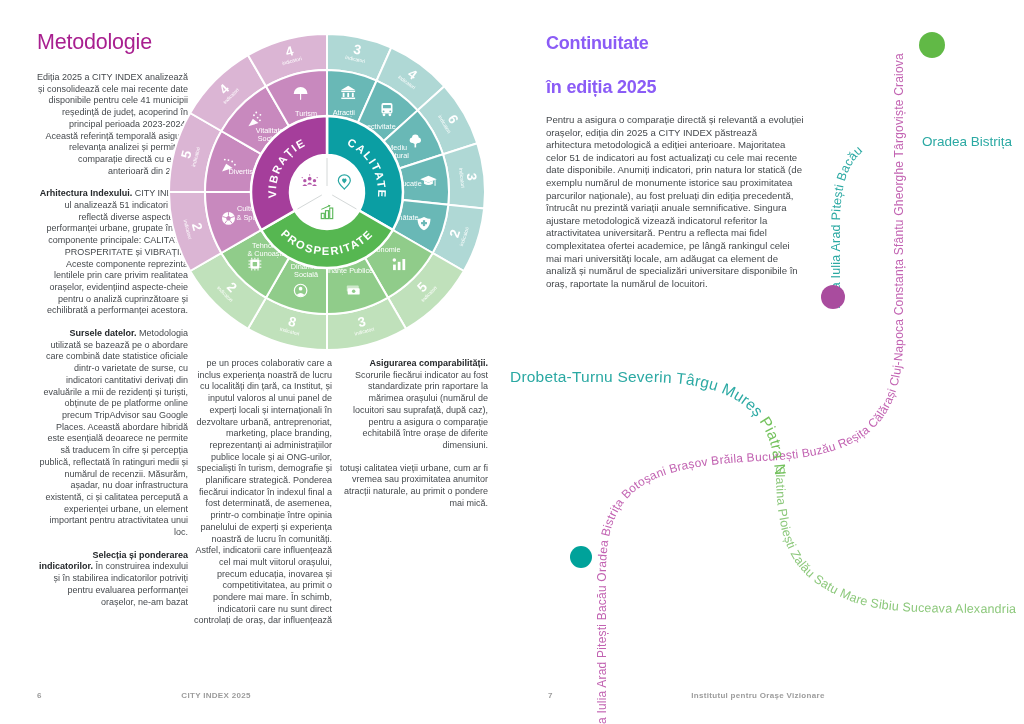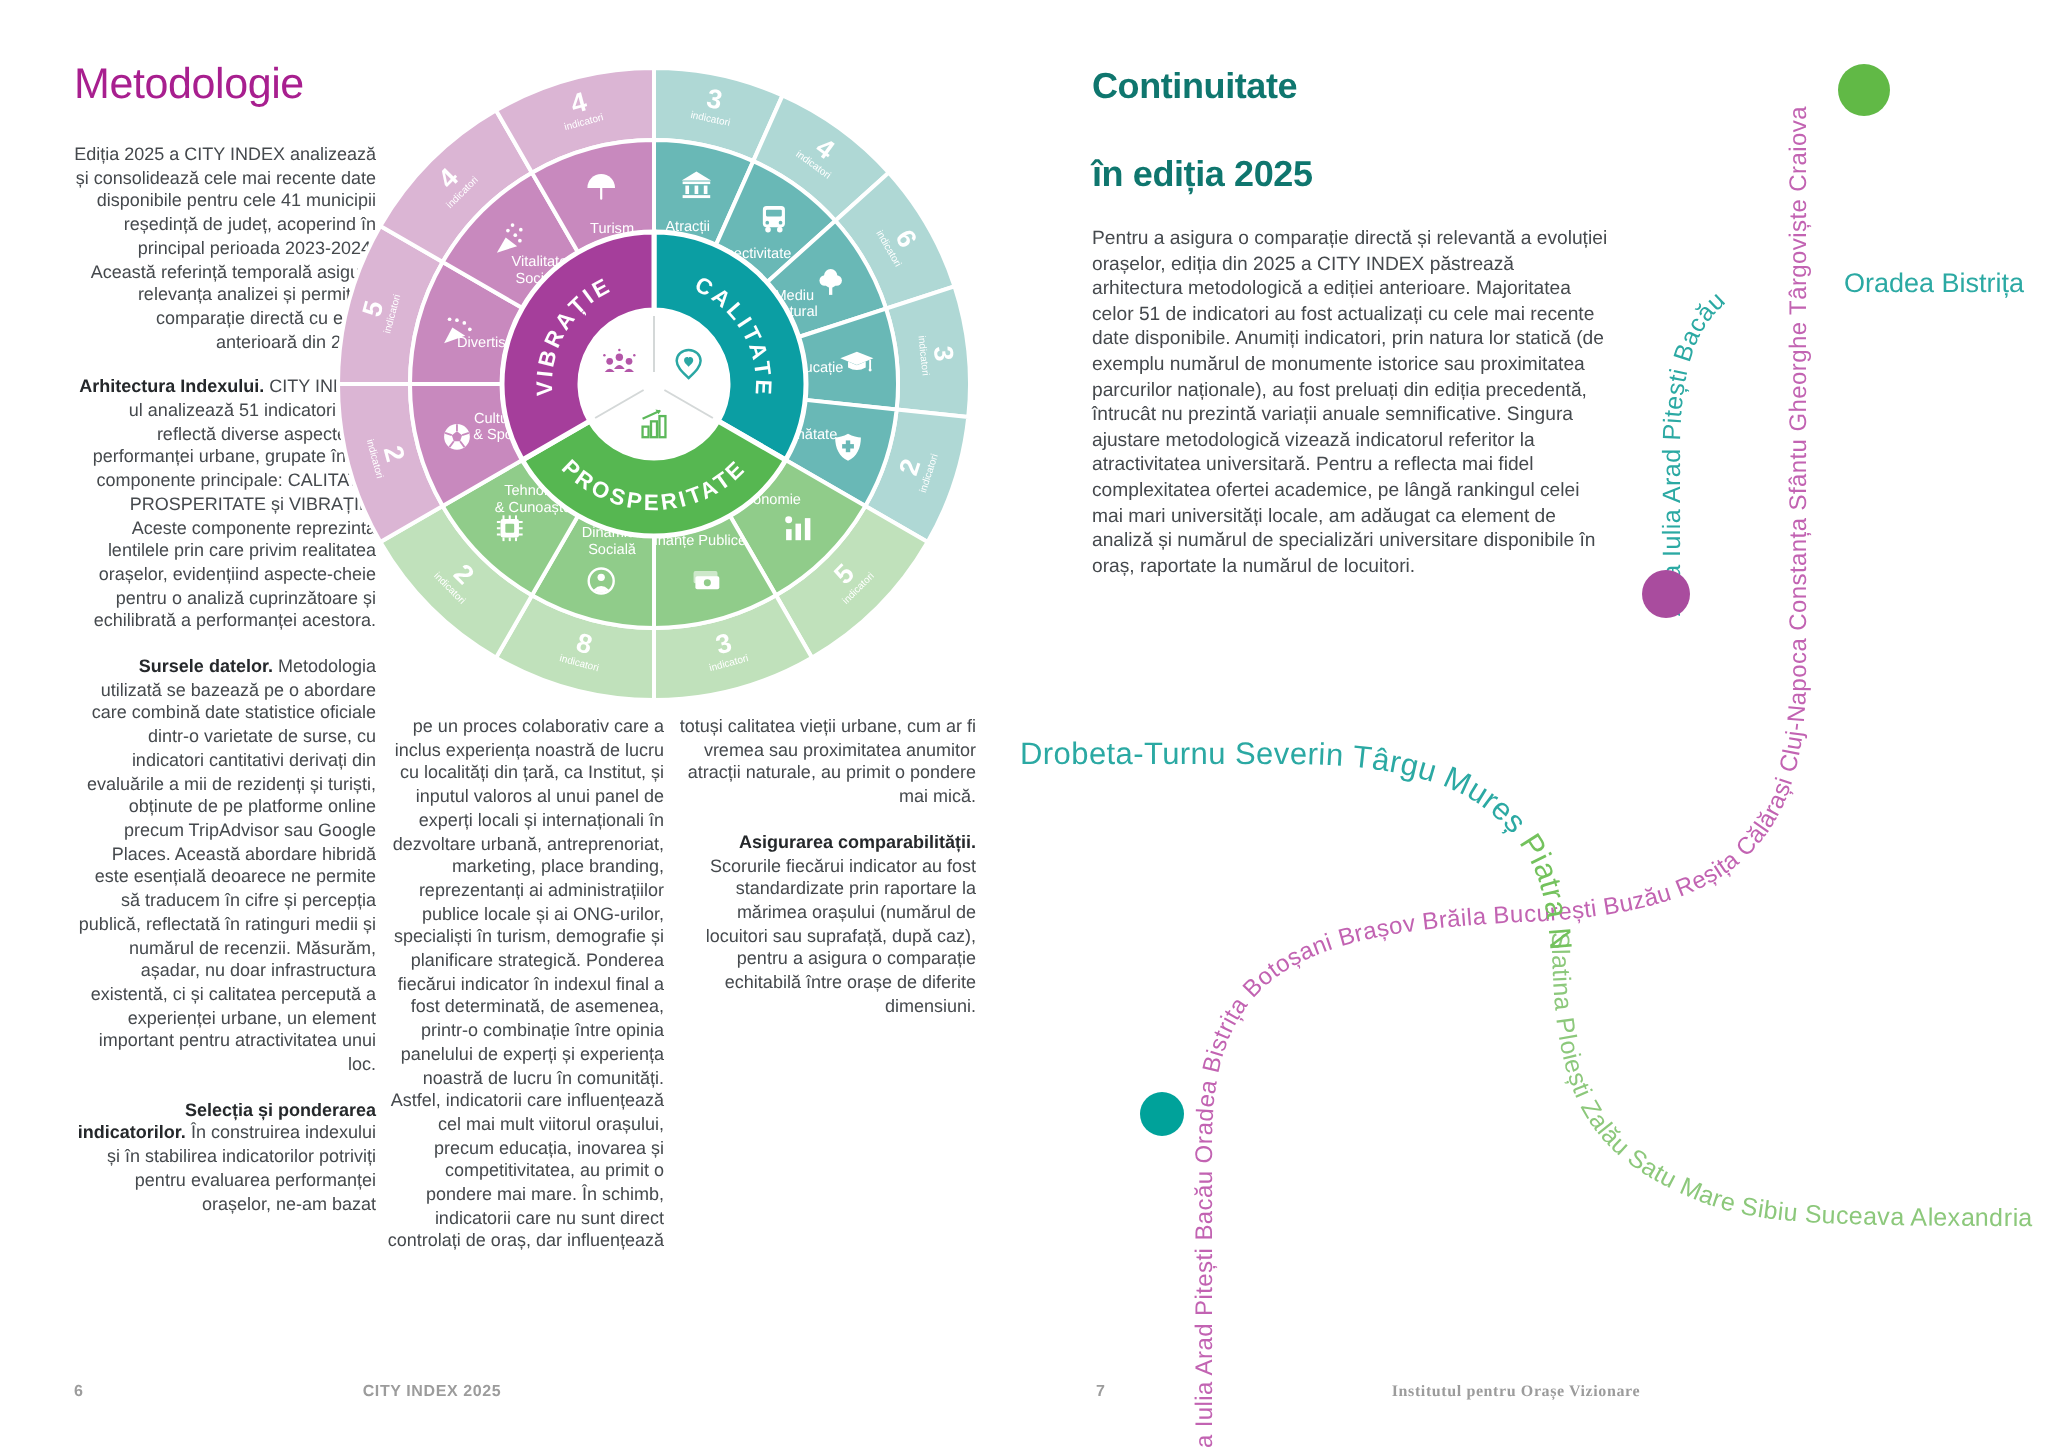--- a/index.html
+++ b/index.html
@@ -6,57 +6,57 @@
   body{
     width:1024px;height:724px;position:relative;overflow:hidden;
     background:#ffffff;font-family:"Liberation Sans",sans-serif;color:#44494c;
   }
   .page-title-left{
     position:absolute;left:37px;top:30px;margin:0;
     font-size:21.5px;font-weight:normal;color:#a81f8f;letter-spacing:-0.2px;
   }
   .page-title-right{
     position:absolute;left:546px;top:32px;margin:0;
-    font-size:18px;line-height:22px;font-weight:bold;color:#0f766e;letter-spacing:-0.2px;
+    font-size:18px;line-height:22px;font-weight:bold;color:#8b5cf6;letter-spacing:-0.2px;
   }
   .col{position:absolute;}
   .col p{margin:0 0 11px;font-size:9px;line-height:11.7px;color:#45494d;text-align:right;}
   .col p b{color:#25282b;}
   .col1{left:37px;top:72px;width:151px;}
   .col2{left:190px;top:358px;width:142px;}
   .col3{left:339px;top:358px;width:149px;}
   .right-body{
     position:absolute;left:546px;top:114px;width:258px;
     font-size:9.6px;line-height:12.6px;color:#45494d;margin:0;
   }
   .footer-num{position:absolute;top:691px;font-size:8px;font-weight:bold;color:#9c9c9c;}
   .footer-num.left{left:37px;}
   .footer-num.right{left:548px;}
   .footer-center{position:absolute;top:691px;font-size:8px;font-weight:bold;color:#9c9c9c;letter-spacing:0.3px;}
   .footer-center.left{left:150px;width:132px;text-align:center;}
-  .footer-center.right{left:648px;width:220px;text-align:center;font-family:Liberation Serif, serif;}
+  .footer-center.right{left:648px;width:220px;text-align:center;}
   #wheel{position:absolute;left:157px;top:22px;}
   #deco{position:absolute;left:0;top:0;pointer-events:none;}
 </style>
 </head>
 <body>
 
 <h1 class="page-title-left">Metodologie</h1>
 <div class="col col1">
     <p>Ediția 2025 a CITY INDEX analizează și consolidează cele mai recente date disponibile pentru cele 41 municipii reședință de județ, acoperind în principal perioada 2023-2024. Această referință temporală asigură relevanța analizei și permite o comparație directă cu ediția anterioară din 2024.</p>
     <p><b>Arhitectura Indexului. </b>CITY INDEX-ul analizează 51 indicatori care reflectă diverse aspecte ale performanței urbane, grupate în trei componente principale: CALITATE, PROSPERITATE și VIBRAȚIE. Aceste componente reprezintă lentilele prin care privim realitatea orașelor, evidențiind aspecte-cheie pentru o analiză cuprinzătoare și echilibrată a performanței acestora.</p>
     <p><b>Sursele datelor. </b>Metodologia utilizată se bazează pe o abordare care combină date statistice oficiale dintr-o varietate de surse, cu indicatori cantitativi derivați din evaluările a mii de rezidenți și turiști, obținute de pe platforme online precum TripAdvisor sau Google Places. Această abordare hibridă este esențială deoarece ne permite să traducem în cifre și percepția publică, reflectată în ratinguri medii și numărul de recenzii. Măsurăm, așadar, nu doar infrastructura existentă, ci și calitatea percepută a experienței urbane, un element important pentru atractivitatea unui loc.</p>
     <p><b>Selecția și ponderarea indicatorilor. </b>În construirea indexului și în stabilirea indicatorilor potriviți pentru evaluarea performanței orașelor, ne-am bazat</p>
   </div>
 <div class="col col2">
     <p>pe un proces colaborativ care a inclus experiența noastră de lucru cu localități din țară, ca Institut, și inputul valoros al unui panel de experți locali și internaționali în dezvoltare urbană, antreprenoriat, marketing, place branding, reprezentanți ai administrațiilor publice locale și ai ONG-urilor, specialiști în turism, demografie și planificare strategică. Ponderea fiecărui indicator în indexul final a fost determinată, de asemenea, printr-o combinație între opinia panelului de experți și experiența noastră de lucru în comunități. Astfel, indicatorii care influențează cel mai mult viitorul orașului, precum educația, inovarea și competitivitatea, au primit o pondere mai mare. În schimb, indicatorii care nu sunt direct controlați de oraș, dar influențează</p>
   </div>
 <div class="col col3">
+    <p><b>Asigurarea comparabilității. </b>Scorurile fiecărui indicator au fost standardizate prin raportare la mărimea orașului (numărul de locuitori sau suprafață, după caz), pentru a asigura o comparație echitabilă între orașe de diferite dimensiuni.</p>
     <p>totuși calitatea vieții urbane, cum ar fi vremea sau proximitatea anumitor atracții naturale, au primit o pondere mai mică.</p>
-    <p><b>Asigurarea comparabilității. </b>Scorurile fiecărui indicator au fost standardizate prin raportare la mărimea orașului (numărul de locuitori sau suprafață, după caz), pentru a asigura o comparație echitabilă între orașe de diferite dimensiuni.</p>
   </div>
 <svg id="wheel" width="340" height="340" viewBox="0 0 340 340">
     <defs>
       <path id="lbl-0" d="M171.78,119.03 A51,51 0 0 1 215.03,193.94"></path>
       <path id="lbl-1" d="M116.57,203.38 A63,63 0 0 0 223.43,203.38"></path>
       <path id="lbl-2" d="M124.97,193.94 A51,51 0 0 1 168.22,119.03"></path>
     </defs>
     <path d="M170.00,12.00 A158,158 0 0 1 234.26,25.66 L219.62,58.55 A122,122 0 0 0 170.00,48.00 Z" fill="#afd8d5" stroke="#fff" stroke-width="2"></path>
     <path d="M170.00,48.00 A122,122 0 0 1 219.62,58.55 L200.91,100.57 A76,76 0 0 0 170.00,94.00 Z" fill="#69b8b6" stroke="#fff" stroke-width="2"></path>
     <g transform="translate(191.21,70.23) scale(0.92)">

